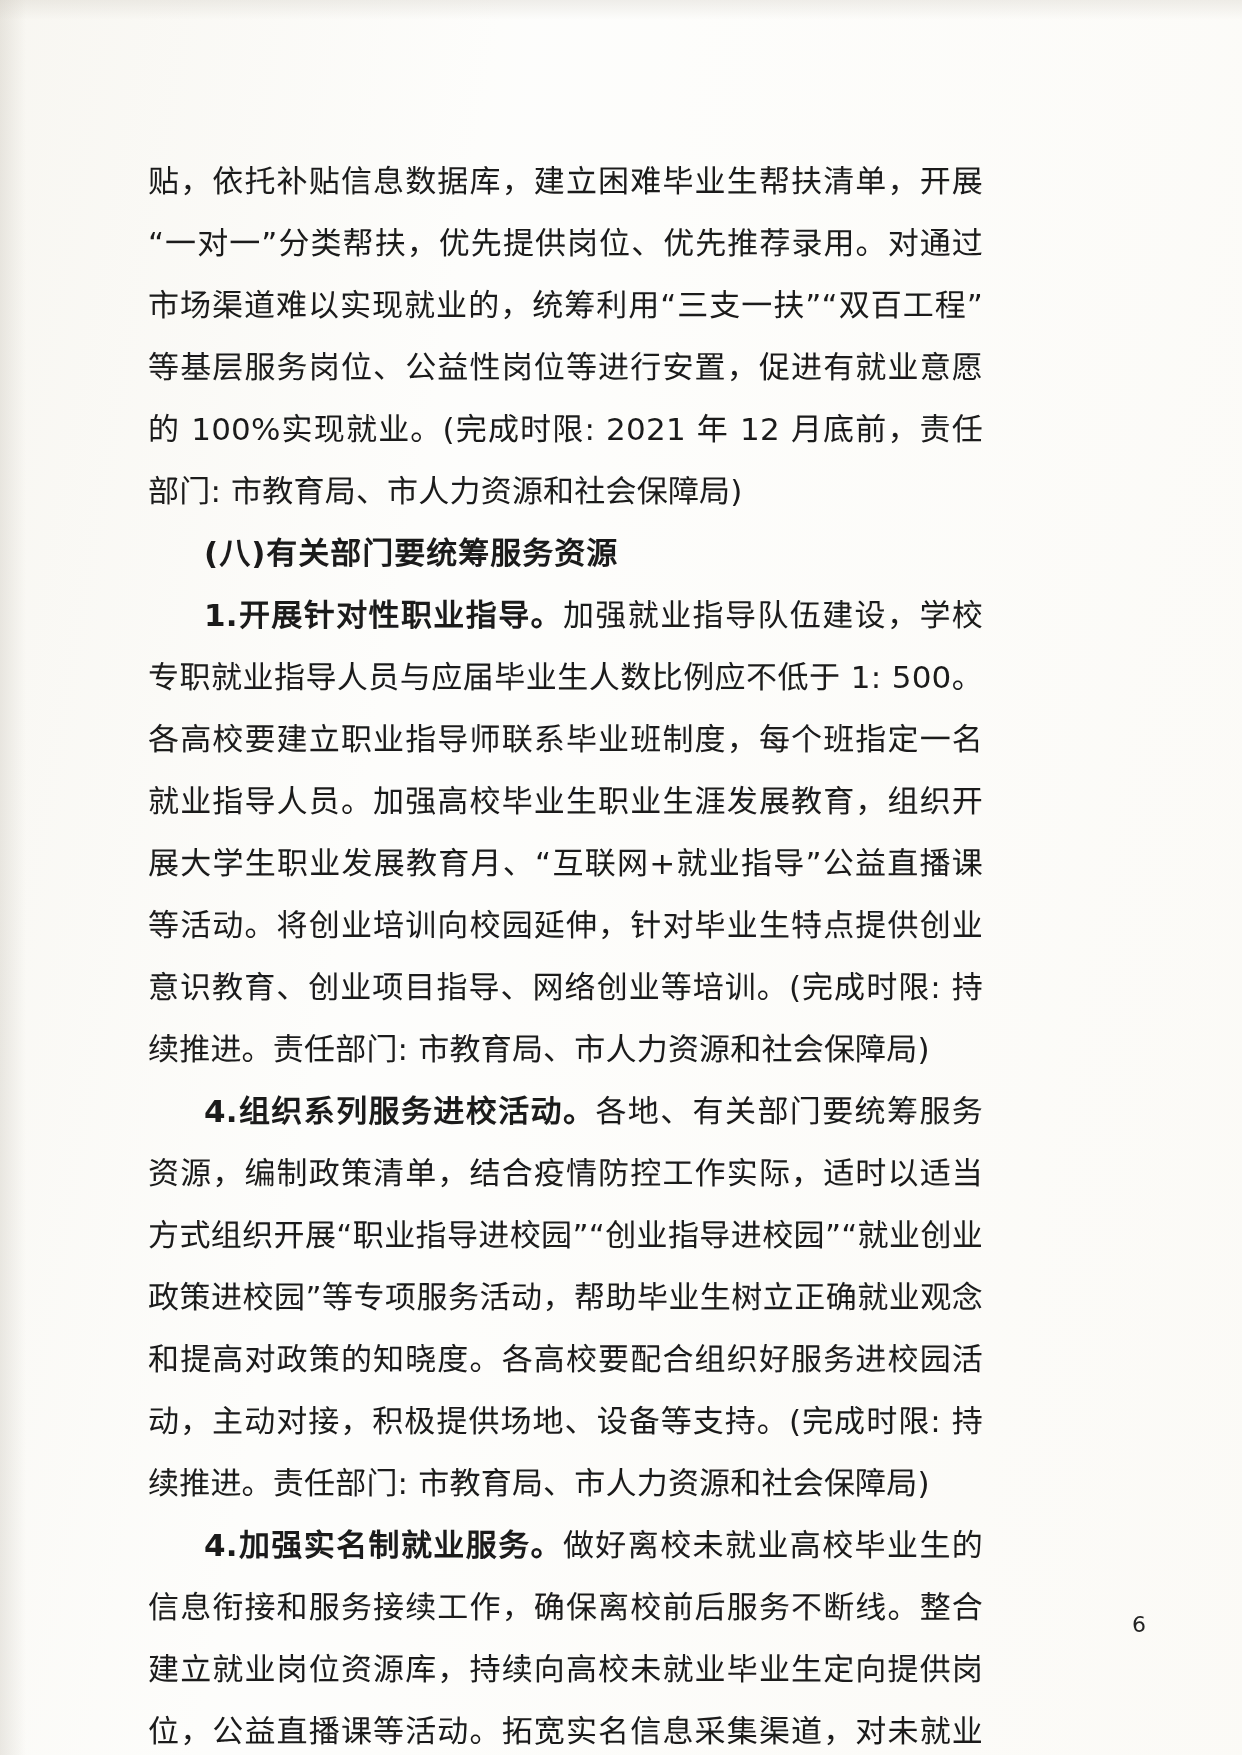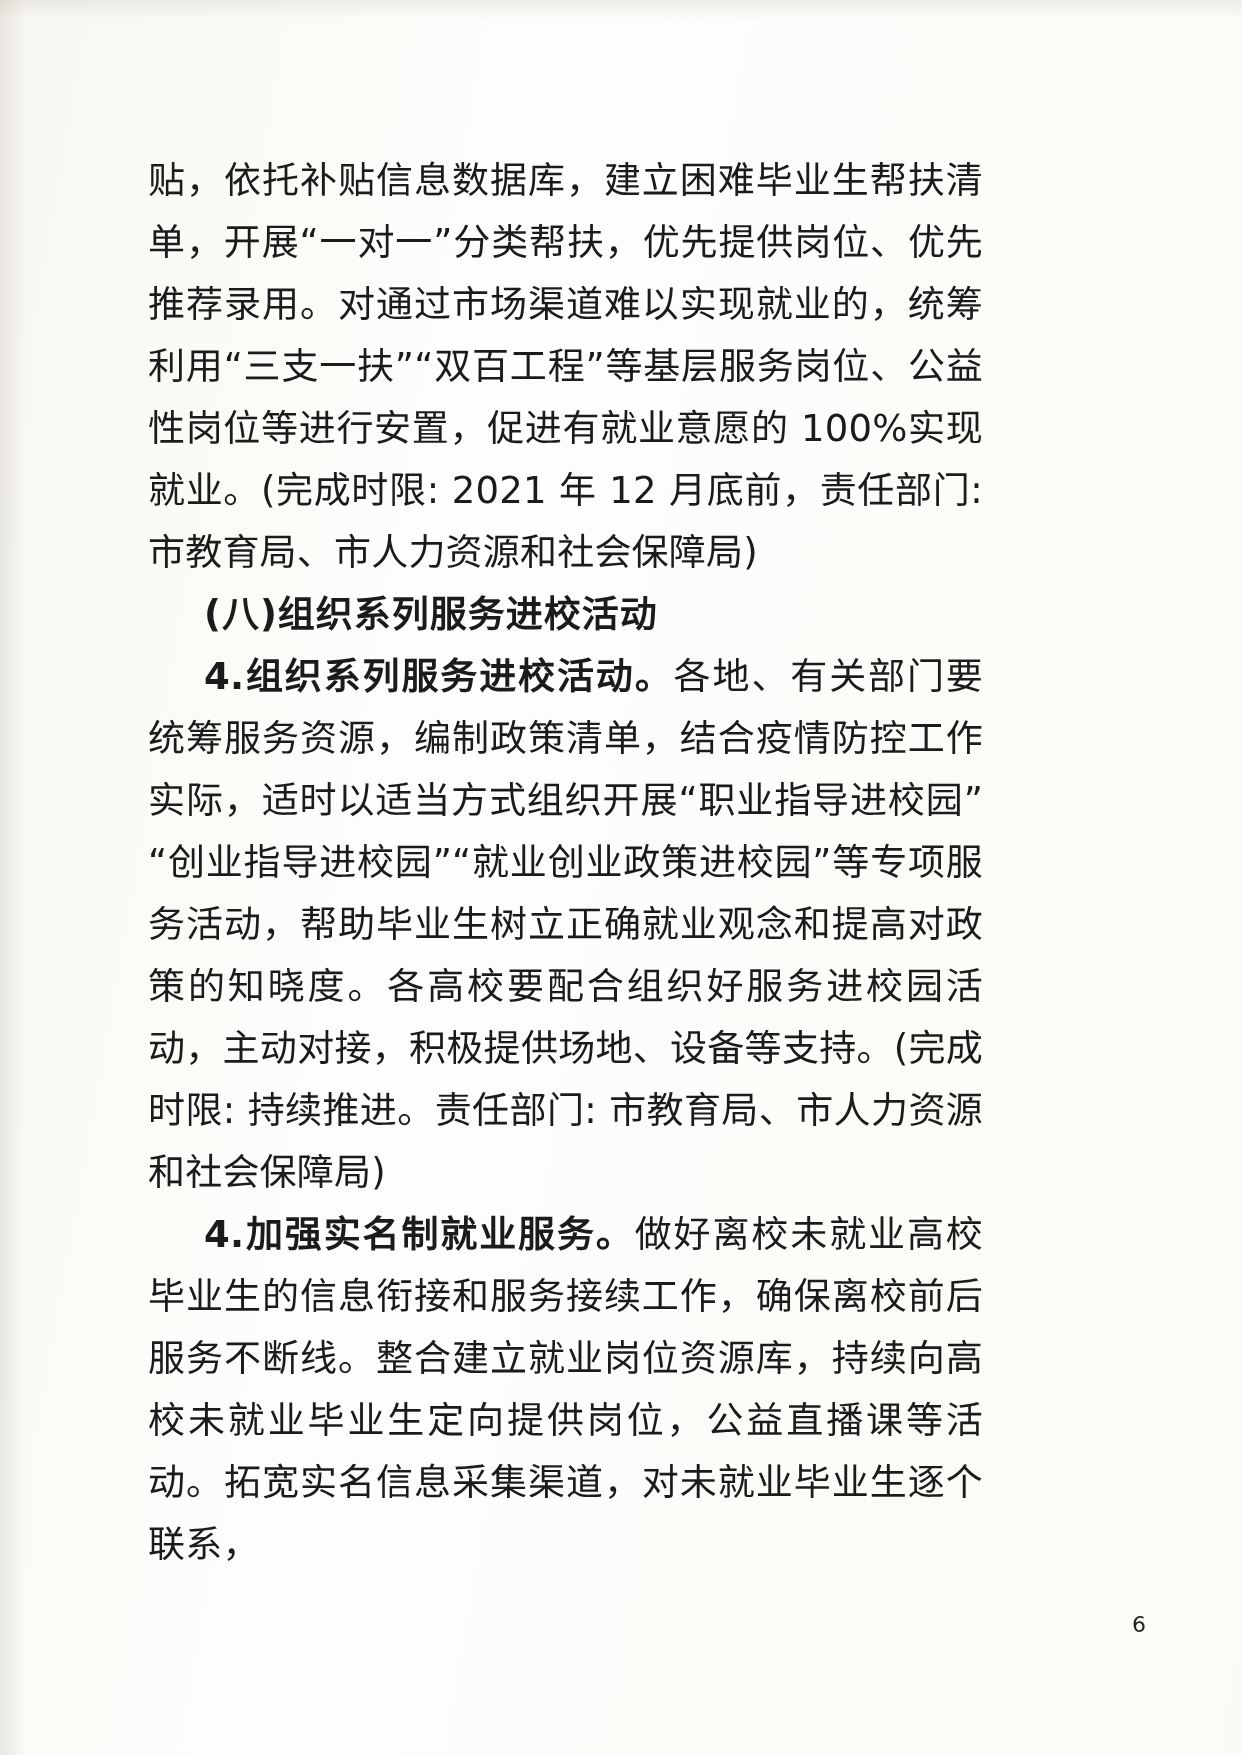--- a/index.html
+++ b/index.html
@@ -42,21 +42,21 @@
 
   .content {
     position: absolute;
     left: 148px;
     top: 150px;
     width: 835px;
   }
 
   .para {
     font-family: "DejaVu Sans", sans-serif;
-    font-size: 37px;
+    font-size: 31px;
     line-height: 62px;
     color: #1b1b1b;
     text-align: justify;
     text-justify: inter-ideograph;
     letter-spacing: 0.2px;
     margin: 0 0 0 0;
     white-space: pre-wrap;
   }
   .para.indent {
     text-indent: 56px;
@@ -83,22 +83,23 @@
 
 <div class="page">
   <div class="paper-tint"></div>
   <div class="page-edge-left"></div>
   <div class="page-edge-top"></div>
 
   <div class="content">
 
     <p class="para">贴，依托补贴信息数据库，建立困难毕业生帮扶清单，开展“一对一”分类帮扶，优先提供岗位、优先推荐录用。对通过市场渠道难以实现就业的，统筹利用“三支一扶”“双百工程”等基层服务岗位、公益性岗位等进行安置，促进有就业意愿的 100%实现就业。(完成时限: 2021 年 12 月底前，责任部门: 市教育局、市人力资源和社会保障局)</p>
 
-    <p class="para heading">(八)组织系列服务进校活动</p>
+    <p class="para heading">(八)有关部门要统筹服务资源</p>
 
+    <p class="para indent"><span class="run-bold">1.开展针对性职业指导。</span><span>加强就业指导队伍建设，学校专职就业指导人员与应届毕业生人数比例应不低于 1: 500。各高校要建立职业指导师联系毕业班制度，每个班指定一名就业指导人员。加强高校毕业生职业生涯发展教育，组织开展大学生职业发展教育月、“互联网+就业指导”公益直播课等活动。将创业培训向校园延伸，针对毕业生特点提供创业意识教育、创业项目指导、网络创业等培训。(完成时限: 持续推进。责任部门: 市教育局、市人力资源和社会保障局)</span></p>
 
     <p class="para indent"><span class="run-bold">4.组织系列服务进校活动。</span><span>各地、有关部门要统筹服务资源，编制政策清单，结合疫情防控工作实际，适时以适当方式组织开展“职业指导进校园”“创业指导进校园”“就业创业政策进校园”等专项服务活动，帮助毕业生树立正确就业观念和提高对政策的知晓度。各高校要配合组织好服务进校园活动，主动对接，积极提供场地、设备等支持。(完成时限: 持续推进。责任部门: 市教育局、市人力资源和社会保障局)</span></p>
 
     <p class="para indent"><span class="run-bold">4.加强实名制就业服务。</span><span>做好离校未就业高校毕业生的信息衔接和服务接续工作，确保离校前后服务不断线。整合建立就业岗位资源库，持续向高校未就业毕业生定向提供岗位，公益直播课等活动。拓宽实名信息采集渠道，对未就业毕业生逐个联系，</span></p>
 
   </div>
 
   <div class="page-number">6</div>
 </div>
 

